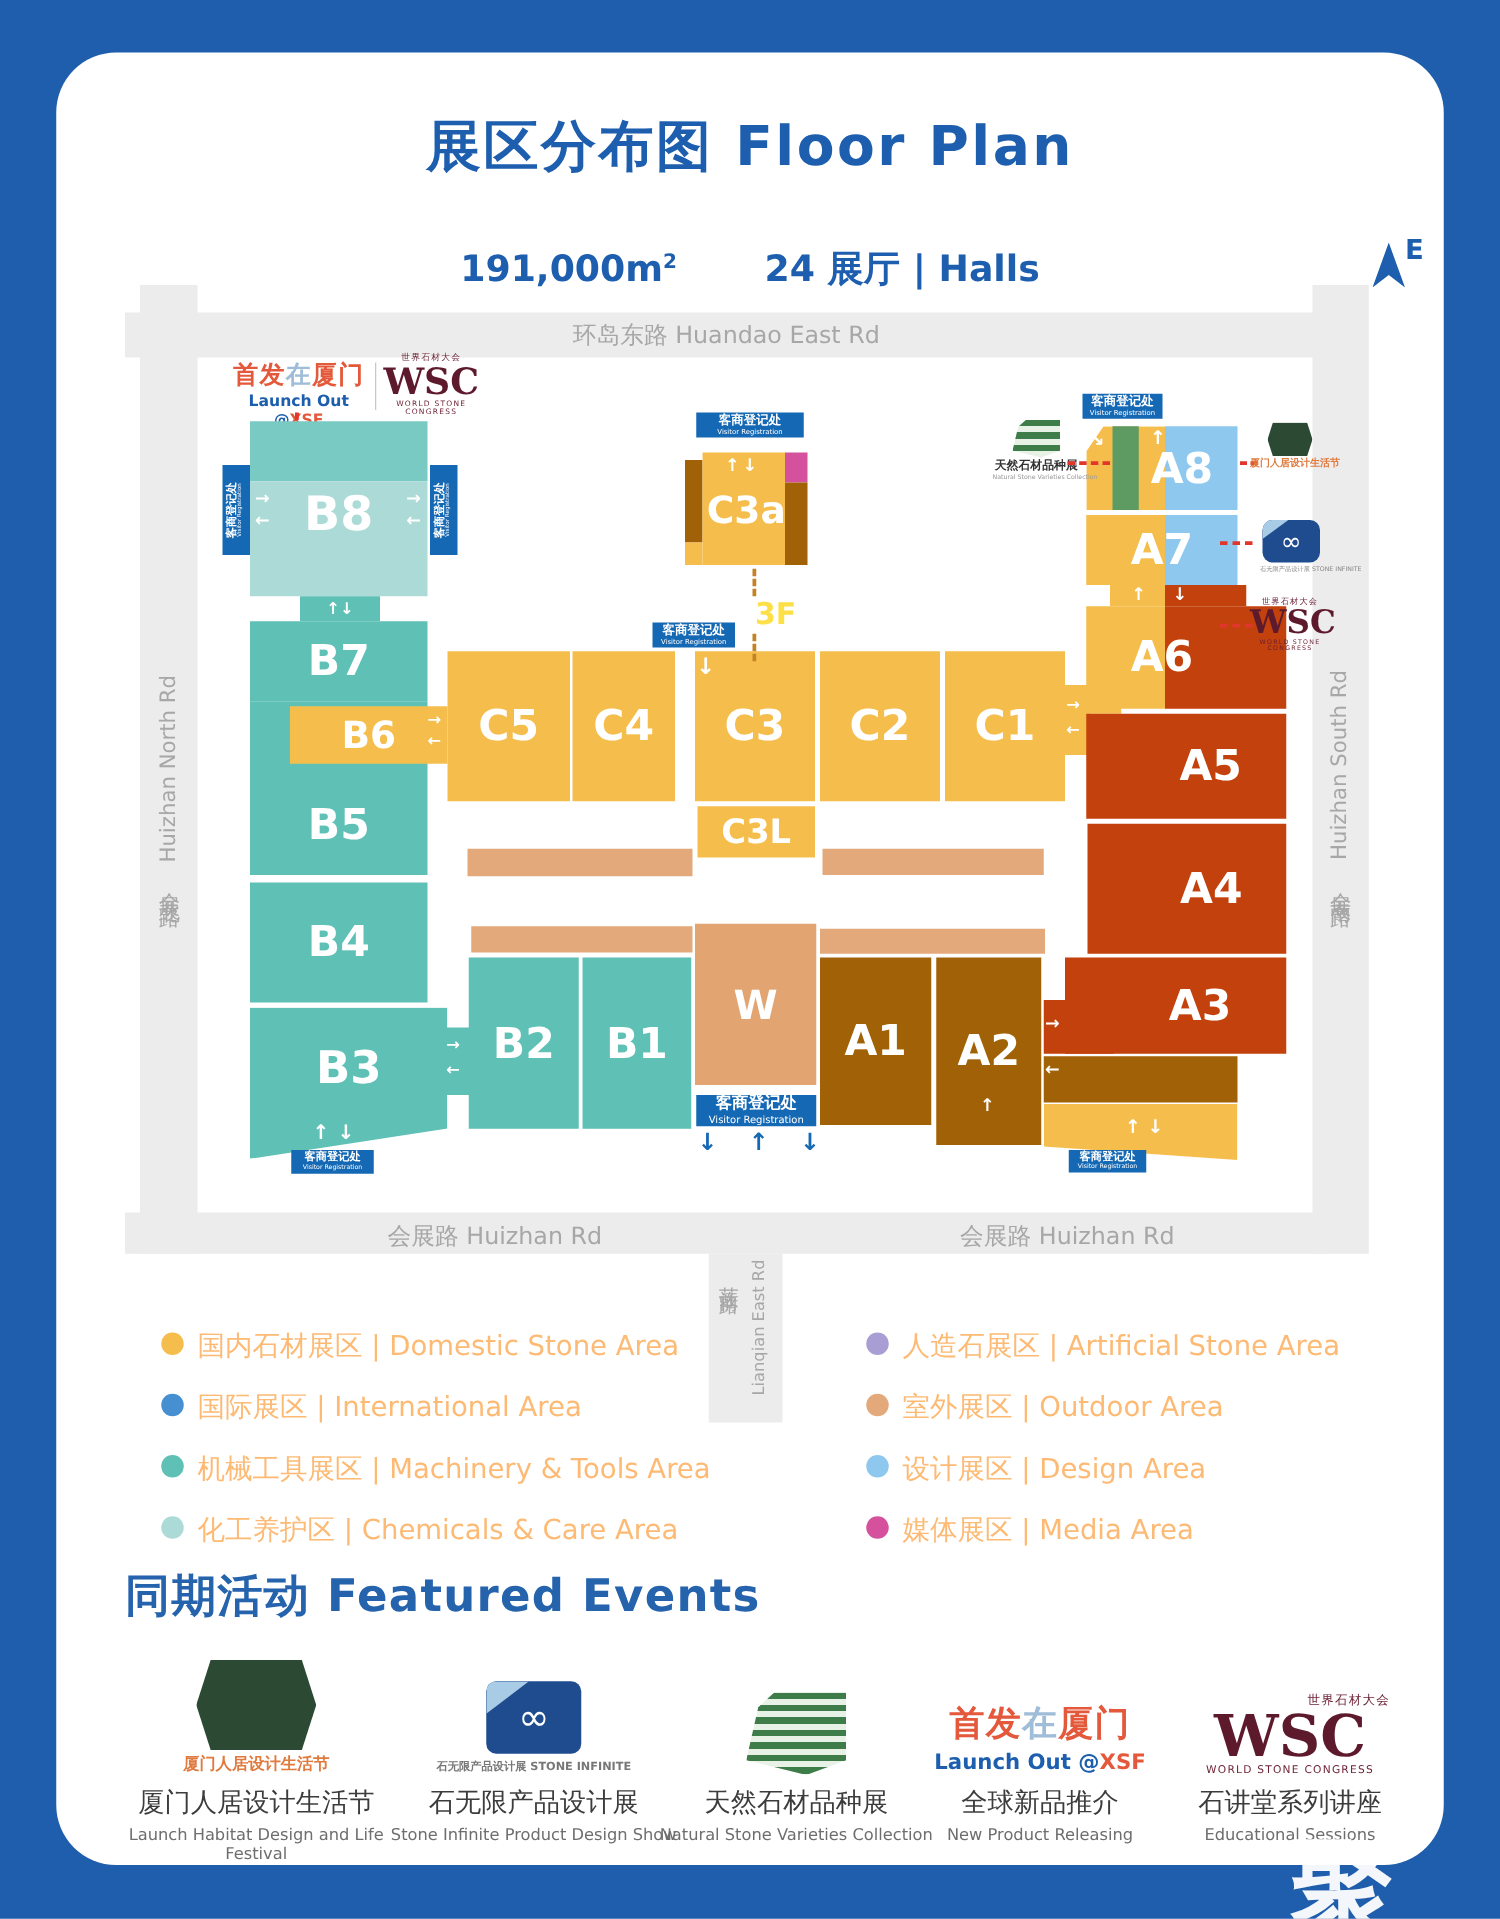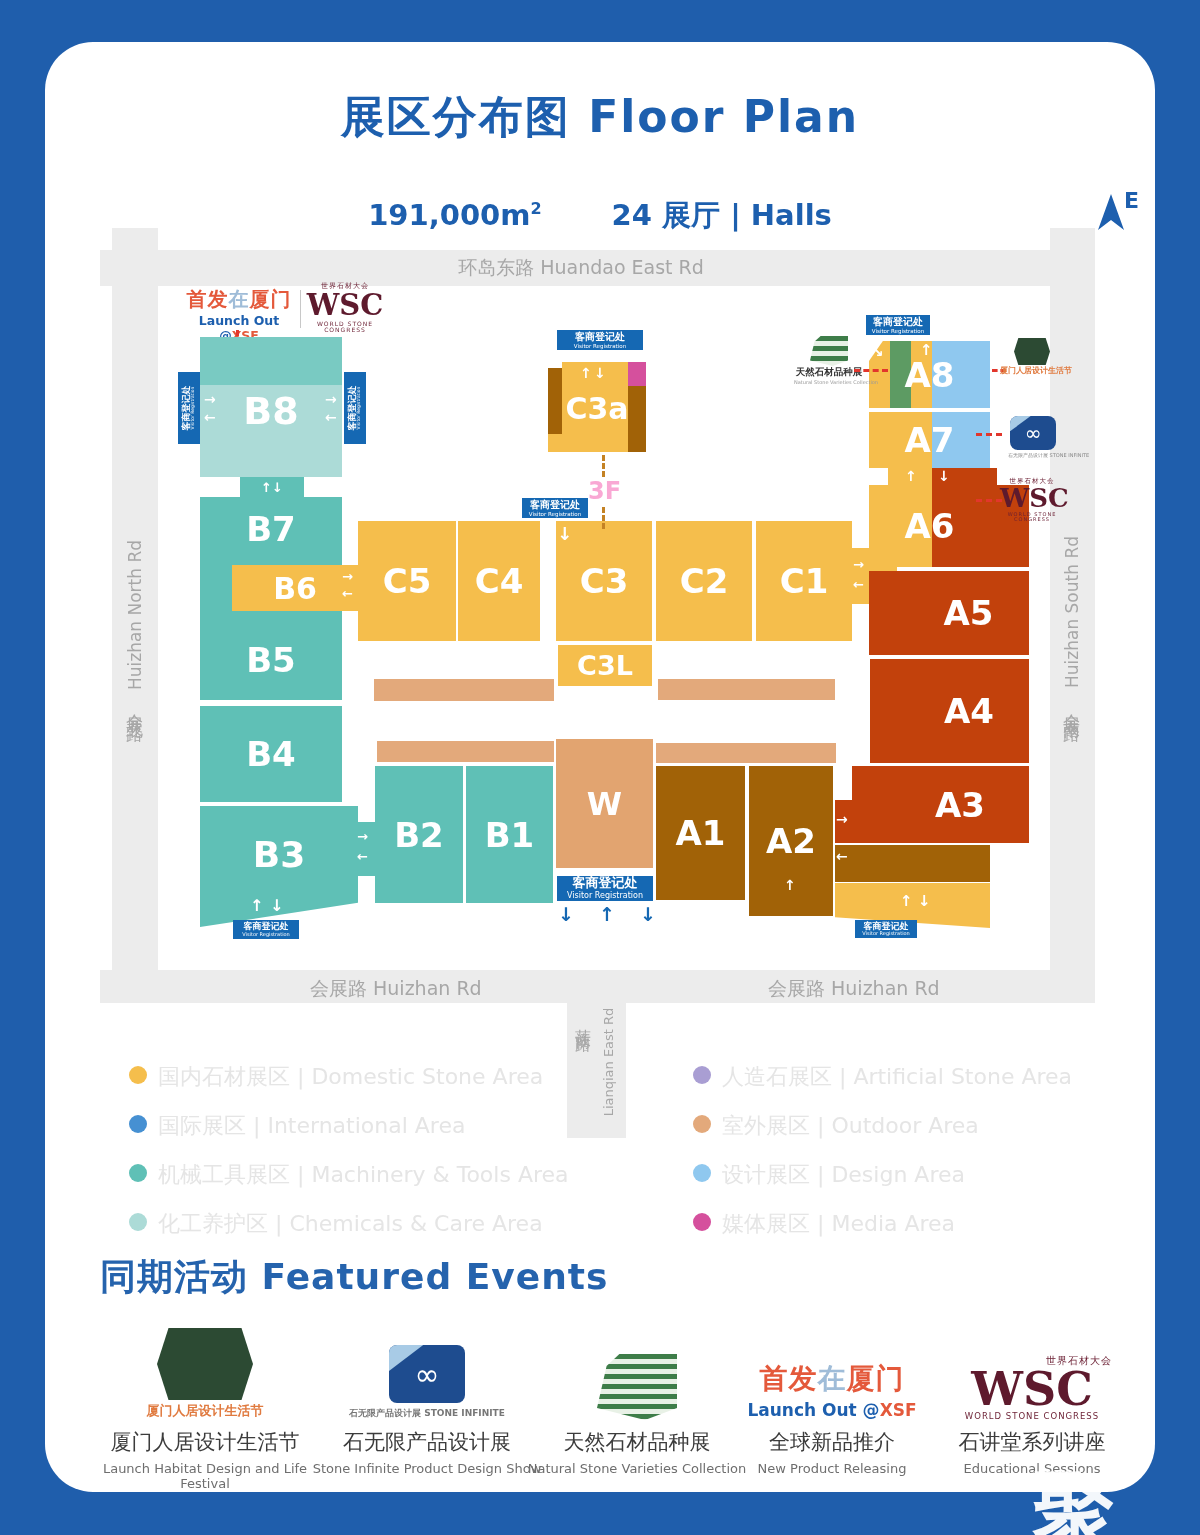--- a/index.html
+++ b/index.html
@@ -50,21 +50,21 @@
   .vinner .ben{font-size:4.5px;white-space:nowrap;}
   
   .arrow{position:absolute;color:#fff;font-weight:bold;line-height:1;z-index:5;}
   .arrow-blue{color:#1568B3;}
   
   .dashv-red{position:absolute;border-left:3px dashed #E2362C;width:0;}
   .dashh-red{position:absolute;border-top:3px dashed #E2362C;height:0;}
   .dashv-or{position:absolute;border-left:3px dashed #C48224;width:0;}
   
   .dot{position:absolute;width:18px;height:18px;border-radius:50%;}
-  .leg{position:absolute;font-size:22px;color:#e5e5e5;white-space:nowrap;text-align:center;}
+  .leg{position:absolute;font-size:22px;color:#fdba74;white-space:nowrap;text-align:center;}
   
   .ev{position:absolute;width:240px;text-align:center;}
   .ev-logo{height:102px;display:flex;flex-direction:column;align-items:center;justify-content:flex-end;}
   .ev-cn{font-size:21px;color:#3C3C3C;margin-top:8px;}
   .ev-en{font-size:13px;color:#6E6E6E;margin-top:5px;}
   .serif{font-family:"DejaVu Serif","Liberation Serif",serif;color:#5E1A2D;font-weight:600;}
   .wsc-cn{font-size:7px;color:#6B1F33;letter-spacing:1px;}
   .wsc-sub{font-size:6px;color:#6B1F33;letter-spacing:1px;}
   .xsf1{font-weight:bold;letter-spacing:1px;}
   .c-red{color:#E4593B;} .c-bluegray{color:#9FBCD8;} .c-blue{color:#1D5FAE;}
@@ -211,27 +211,27 @@
 <div class="hall f30" style="left:548px;top:390px;width:98px;height:36px;background:transparent;">
     <span>C3a</span>
   </div>
 <span class="arrow" style="left:580px;top:366px;font-size:14px;">↑</span>
 <span class="arrow" style="left:594px;top:366px;font-size:14px;">↓</span>
 <div class="badge" style="left:557px;top:330px;width:86px;height:20px;">
   <span class="bcn">客商登记处</span>
     <span class="ben">Visitor Registration</span>
 </div>
 <div class="dashv-or" style="left:602px;top:455px;height:22px;"></div>
-<div class="abs" style="left:588px;top:477px;color:#f9a8d4;font-size:24px;font-weight:bold;">3F</div>
+<div class="abs" style="left:604px;top:477px;color:#fde047;font-size:24px;font-weight:bold;">3F</div>
 <div class="dashv-or" style="left:602px;top:507px;height:22px;"></div>
 
 <div class="hall yellow" style="left:869px;top:341px;width:63px;height:67px;clip-path:polygon(22% 0,100% 0,100% 100%,0 100%,0 30%);"></div>
 <div class="hall green" style="left:890px;top:341px;width:21px;height:67px;"></div>
 <div class="hall blueL" style="left:932px;top:341px;width:58px;height:67px;"></div>
-<div class="hall f34" style="left:869px;top:341px;width:121px;height:67px;background:transparent;">
+<div class="hall f34" style="left:869px;top:341px;width:121px;height:67px;background:transparent;padding-left:16px;">
     <span>A8</span>
   </div>
 <span class="arrow" style="left:871px;top:345px;font-size:15px;">↘</span>
 <span class="arrow" style="left:920px;top:343px;font-size:15px;">↑</span>
 <div class="badge" style="left:866px;top:315px;width:64px;height:20px;">
   <span class="bcn">客商登记处</span>
     <span class="ben">Visitor Registration</span>
 </div>
 <div class="hall yellow" style="left:869px;top:412px;width:63px;height:56px;"></div>
 <div class="hall blueL" style="left:932px;top:412px;width:58px;height:56px;"></div>

